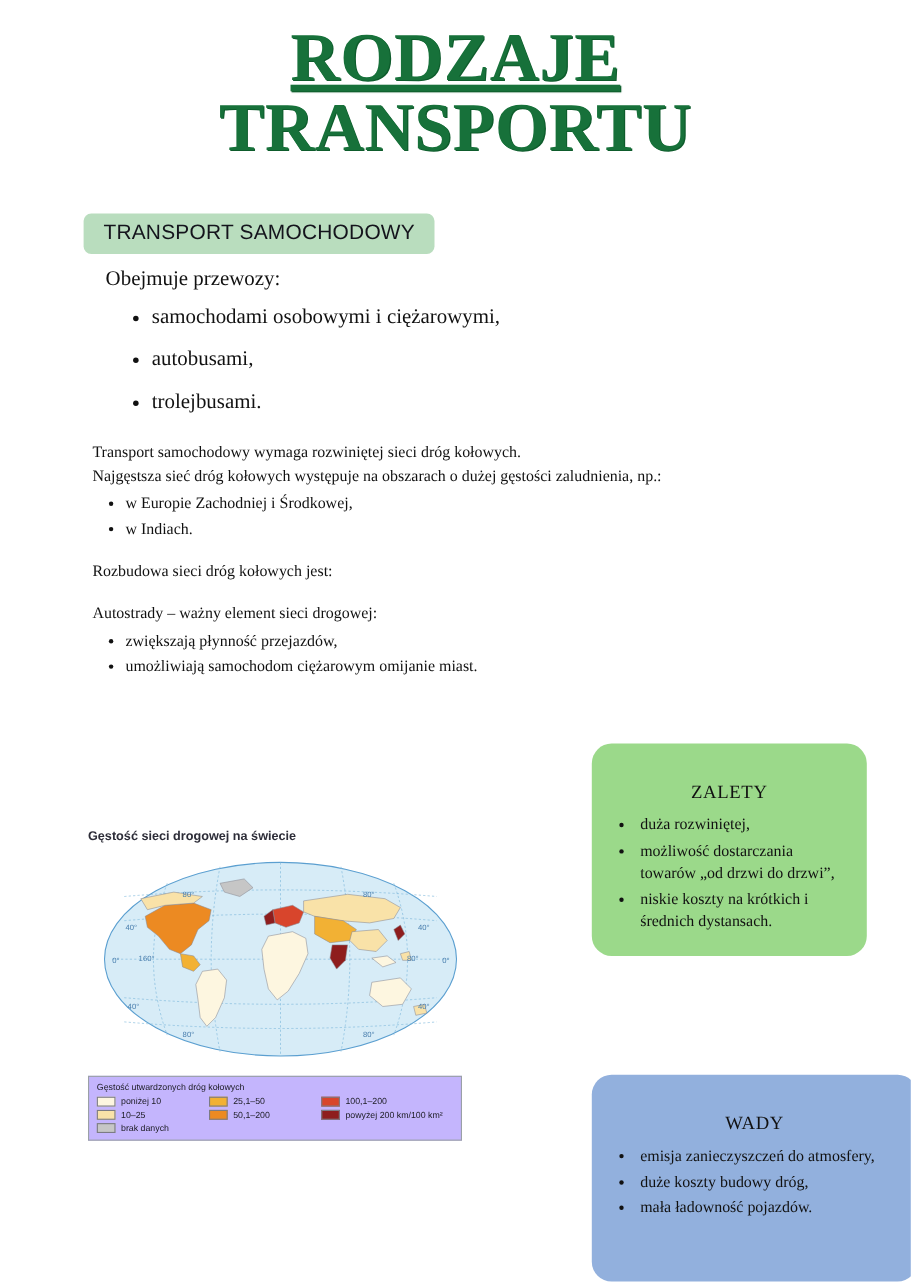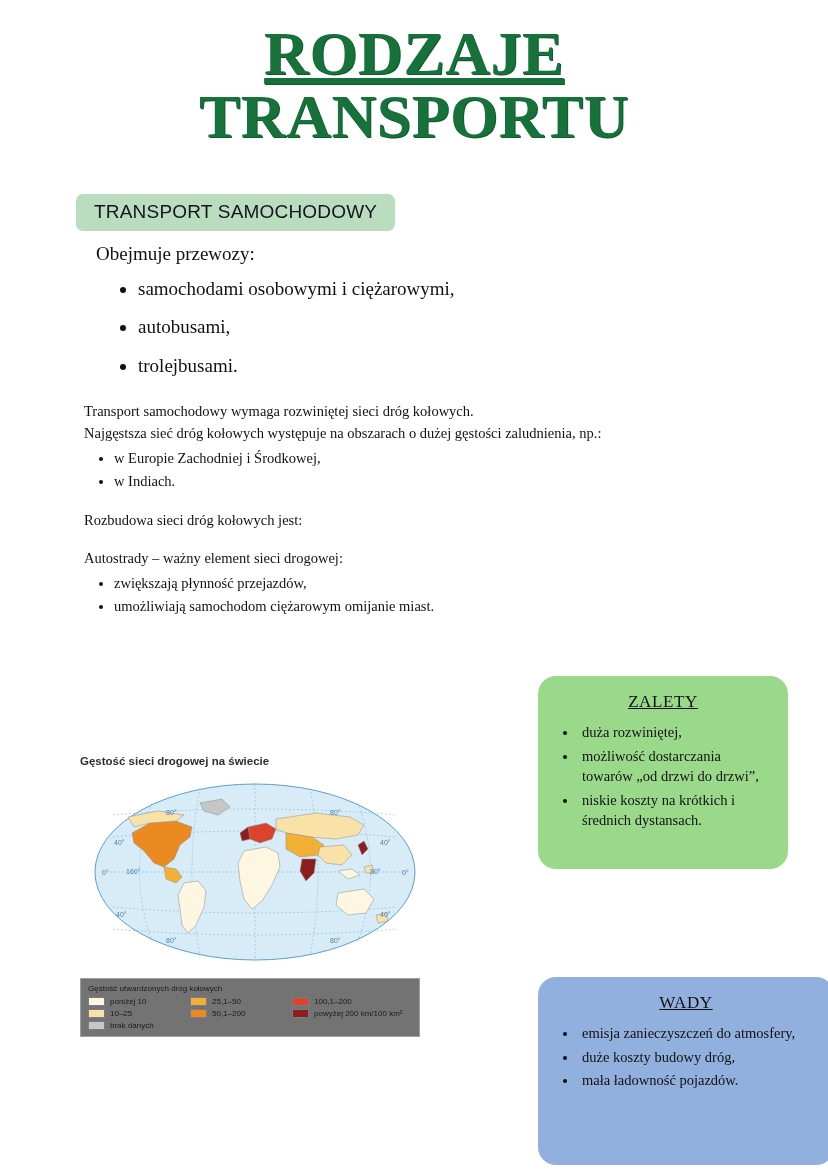--- a/index.html
+++ b/index.html
@@ -105,21 +105,21 @@
     width: 350px;
     height: 195px;
     background: #ffffff;
   }
   .map-canvas svg { display: block; }
 
   .legend {
     margin-top: 8px;
     width: 340px;
     border: 1px solid #9aa0a6;
-    background: #737373;
+    background: #c4b5fd;
     padding: 5px 7px 6px 7px;
     font-family: "Liberation Sans", sans-serif;
     font-size: 8px;
     color: #1b1b22;
   }
   .legend-title { font-size: 8px; margin-bottom: 4px; }
   .legend-grid {
     display: grid;
     grid-template-columns: 1fr 1fr 1.25fr;
     gap: 3px 6px;
@@ -139,22 +139,21 @@
   
   .card {
     position: absolute;
     border-radius: 18px;
     padding: 14px 18px 16px 18px;
   }
   .card .card-title {
     text-align: center;
     font-size: 17px;
     letter-spacing: 0.6px;
-    margin: 2px 0 10px 0;
-    text-decoration: underline;
+    margin: 20px 0 10px 0;
   }
   .card ul {
     margin: 0;
     padding-left: 22px;
     list-style: disc;
   }
   .card ul li {
     font-size: 14.5px;
     line-height: 1.42;
     margin-bottom: 3px;

